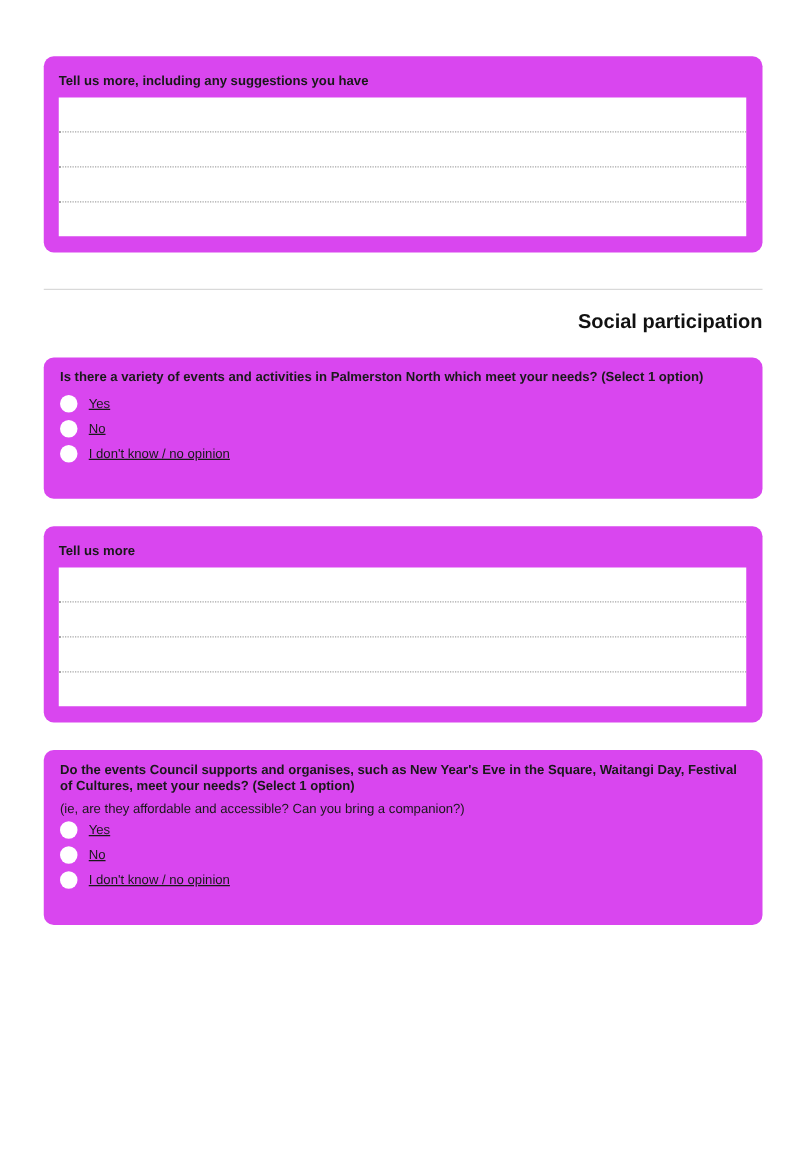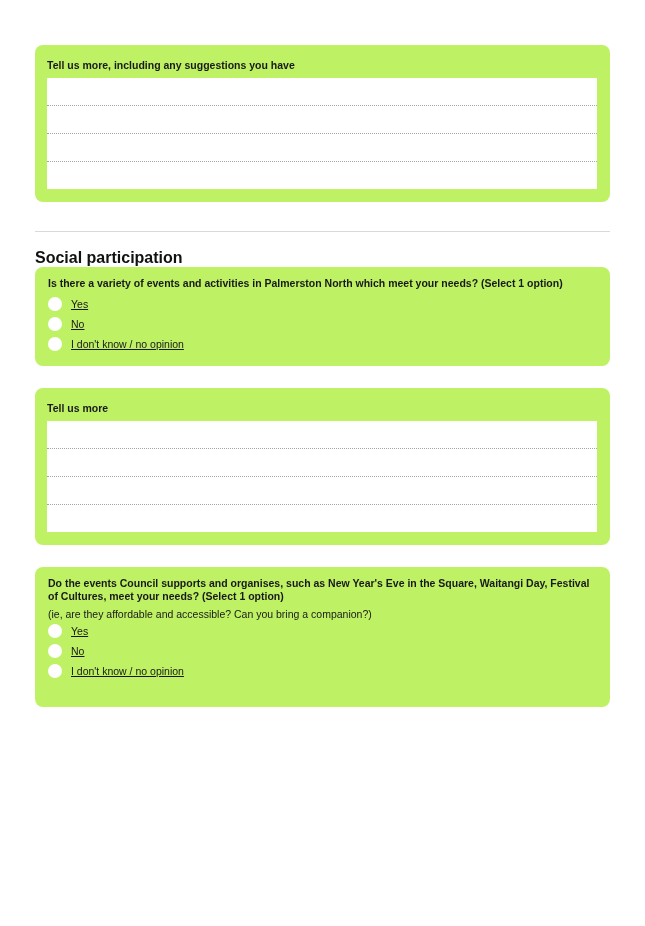--- a/index.html
+++ b/index.html
@@ -12,21 +12,21 @@
     background: #ffffff;
     font-family: "Liberation Sans", sans-serif;
     font-size: 10.5px;
     color: #191919;
     overflow: hidden;
   }
   .content {
     padding: 0 35px;
   }
   .panel {
-    background: #bef264;
+    background: #d946ef;
     border-radius: 8px;
   }
   
   .comment-panel {
     padding: 13px 13px 13px 12px;
   }
   .comment-panel.first {
     margin-top: 45px;
   }
   .panel-label {
@@ -52,27 +52,29 @@
     border: none;
     border-top: 1px solid #d9d9d9;
     margin: 29px 0 0 0;
   }
   .section-heading {
     font-size: 16px;
     font-weight: bold;
     line-height: 18px;
     margin: 17px 0 0 0;
     color: #111111;
+    text-align: right;
   }
   
   .q-panel {
     padding: 10px 13px 12px 13px;
   }
   .q-panel.q1 {
-    padding-bottom: 12px;
+    margin-top: 19px;
+    padding-bottom: 26px;
   }
   .comment-panel.second {
     margin-top: 22px;
   }
   .q-panel.q2 {
     margin-top: 22px;
     padding-bottom: 26px;
   }
   .question {
     font-weight: bold;

